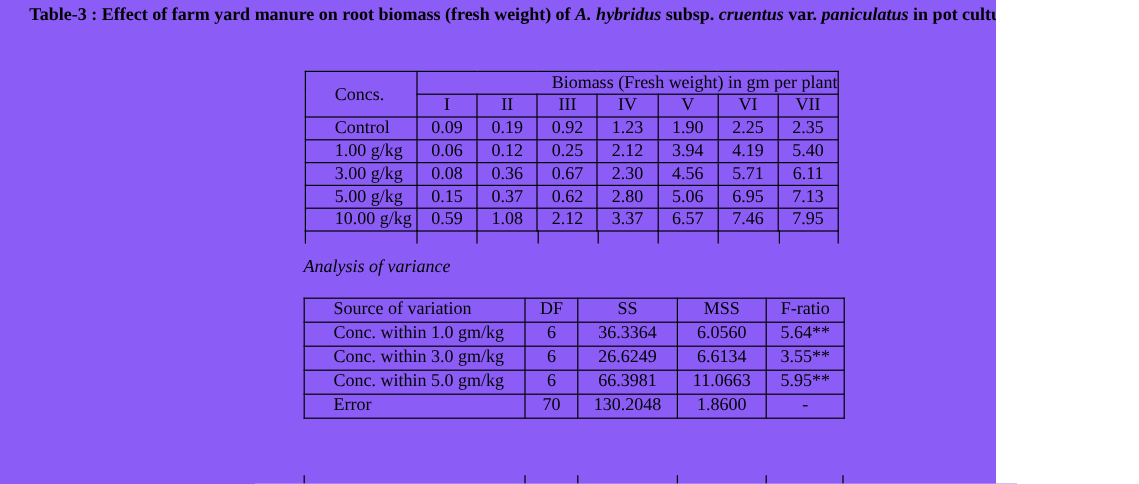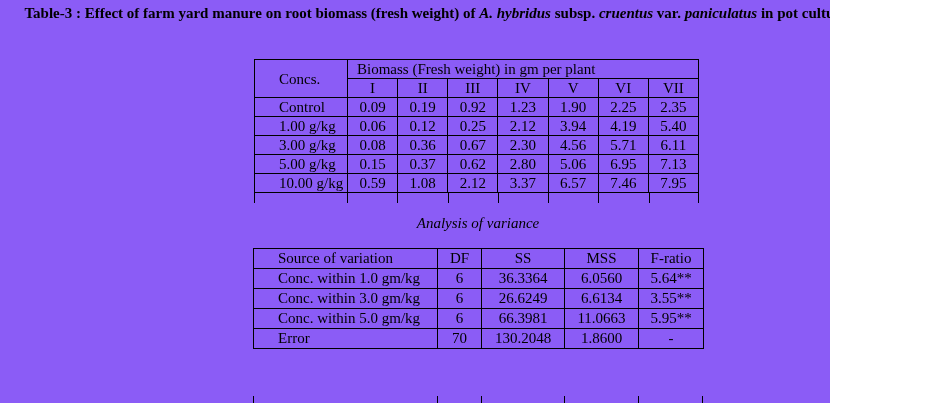--- a/index.html
+++ b/index.html
@@ -37,28 +37,27 @@
     font-weight: normal;
     white-space: nowrap;
     overflow: hidden;
   }
   .biomass { left: 254px; top: 59px; width: 445px; }
   .biomass td, .biomass th { height: 18px; line-height: 18px; }
   .anova   { left: 253px; top: 248px; width: 450px; }
   .anova td, .anova th { height: 19px; line-height: 19px; }
 
   .cell-left { text-align: left; padding-left: 24px; }
-  .span-head { text-align: left; padding-left: 9px; }
+  .span-head { text-align: right; padding-left: 9px; }
 
   .anova-caption {
     position: absolute;
     left: 253px;
     top: 214px;
     width: 450px;
-    text-align: center;
     font-style: italic;
     font-size: 15px;
     line-height: 18px;
   }
 
   sup.fsup { font-size: 9px; line-height: 0; vertical-align: super; letter-spacing: 0; }
 
   .stubs { position: absolute; }
   .stubs .stub { position: absolute; top: 0; width: 1px; height: 100%; background: #000; }
   .stubs-biomass { left: 254px; top: 192px; width: 445px; height: 11px; }

